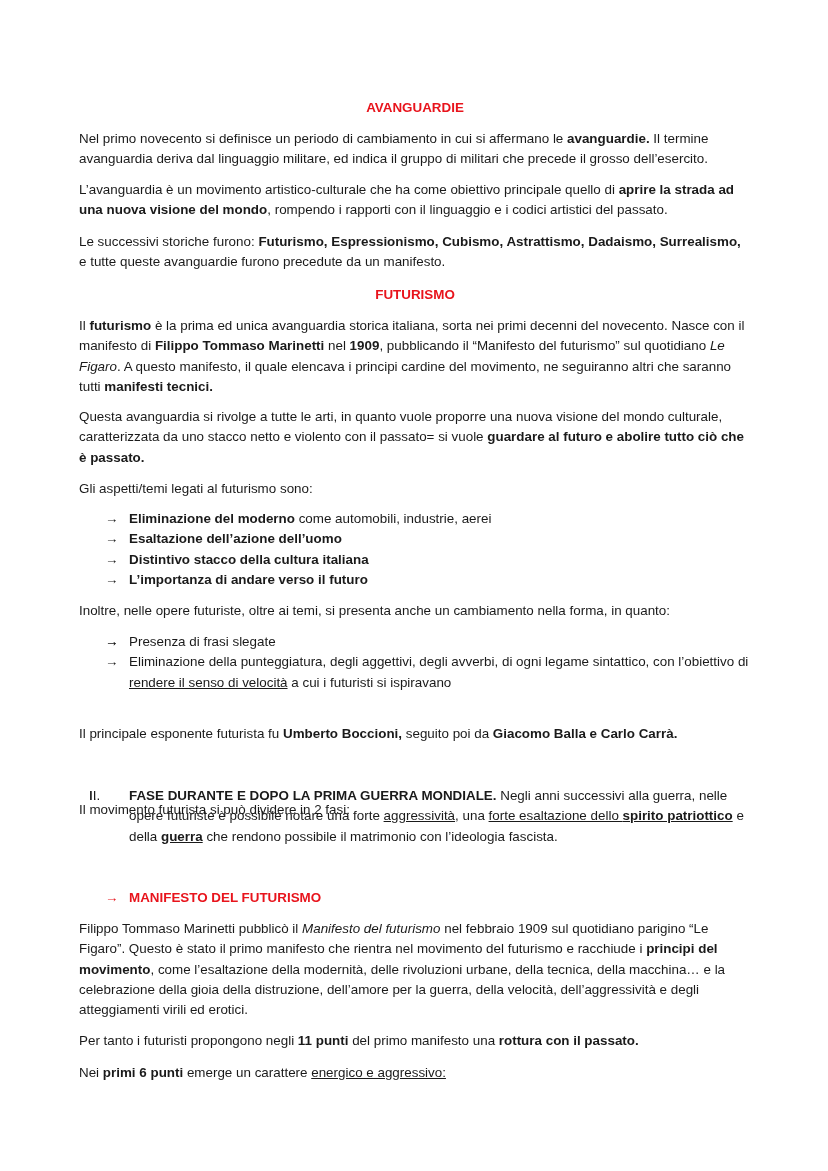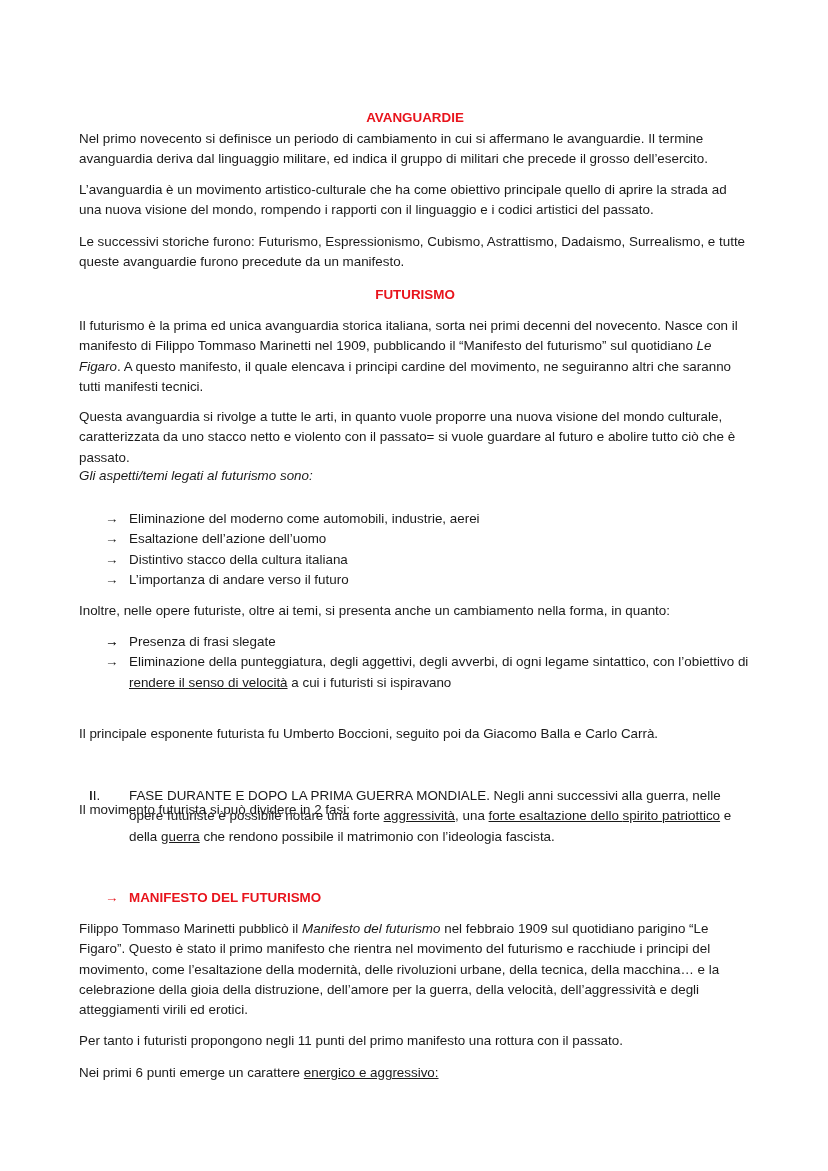--- a/index.html
+++ b/index.html
@@ -9,43 +9,43 @@
   .h { color:#e8141c; font-weight:bold; text-align:center; font-size:13.4px; }
   p { margin:0; }
   .blk { position:absolute; left:0; width:672px; }
   ul.arrows, ol.roman { margin:0; padding:0; list-style:none; }
   ul.arrows li { position:relative; padding-left:50px; }
   ul.arrows li .arr { position:absolute; left:26px; top:0; }
   ol.roman li { position:relative; padding-left:50px; }
   ol.roman li .num { position:absolute; left:10px; top:0; }
   .sub { position:relative; padding-left:50px; color:#e8141c; font-weight:bold; }
   .sub .arr { position:absolute; left:26px; color:#e8141c; }
-  b { font-weight:normal;margin-top:8px; }
+  b { font-weight:bold;margin-top:8px; }
   u { text-decoration:underline; }
 </style>
 </head>
 <body>
 
 <div class="page">
 
-  <div class="blk h" style="top:98px;margin-top:10px;">AVANGUARDIE</div>
+  <div class="blk h" style="top:98px;">AVANGUARDIE</div>
 
   <p class="blk" style="top:129px;"><span>Nel primo novecento si definisce un periodo di cambiamento in cui si affermano le </span><b>avanguardie.</b><span> Il termine avanguardia deriva dal linguaggio militare, ed indica il gruppo di militari che precede il grosso dell’esercito.</span></p>
 
   <p class="blk" style="top:180px;"><span>L’avanguardia è un movimento artistico-culturale che ha come obiettivo principale quello di </span><b>aprire la strada ad una nuova visione del mondo</b><span>, rompendo i rapporti con il linguaggio e i codici artistici del passato.</span></p>
 
   <p class="blk" style="top:232px;"><span>Le successivi storiche furono: </span><b>Futurismo, Espressionismo, Cubismo, Astrattismo, Dadaismo, Surrealismo,</b><span> e tutte queste avanguardie furono precedute da un manifesto.</span></p>
 
   <div class="blk h" style="top:285px;">FUTURISMO</div>
 
   <p class="blk" style="top:316px;"><span>Il </span><b>futurismo</b><span> è la prima ed unica avanguardia storica italiana, sorta nei primi decenni del novecento. Nasce con il manifesto di </span><b>Filippo Tommaso Marinetti</b><span> nel </span><b>1909</b><span>, pubblicando il “Manifesto del futurismo” sul quotidiano </span><i>Le Figaro</i><span>. A questo manifesto, il quale elencava i principi cardine del movimento, ne seguiranno altri che saranno tutti </span><b>manifesti tecnici.</b></p>
 
   <p class="blk" style="top:407px;"><span>Questa avanguardia si rivolge a tutte le arti, in quanto vuole proporre una nuova visione del mondo culturale, caratterizzata da uno stacco netto e violento con il passato= si vuole </span><b>guardare al futuro e abolire tutto ciò che è passato.</b></p>
 
-  <p class="blk" style="top:466px;font-style:italic;">Gli aspetti/temi legati al futurismo sono:</p>
+  <p class="blk" style="top:479px;">Gli aspetti/temi legati al futurismo sono:</p>
 
   <ul class="arrows blk" style="top:509px;">
     <li><span class="arr">→</span><b>Eliminazione del moderno</b><span> come automobili, industrie, aerei</span></li>
     <li><span class="arr">→</span><b>Esaltazione dell’azione dell’uomo</b></li>
     <li><span class="arr">→</span><b>Distintivo stacco della cultura italiana</b></li>
     <li><span class="arr">→</span><b>L’importanza di andare verso il futuro</b></li>
   </ul>
 
   <p class="blk" style="top:601px;">Inoltre, nelle opere futuriste, oltre ai temi, si presenta anche un cambiamento nella forma, in quanto:</p>
 

